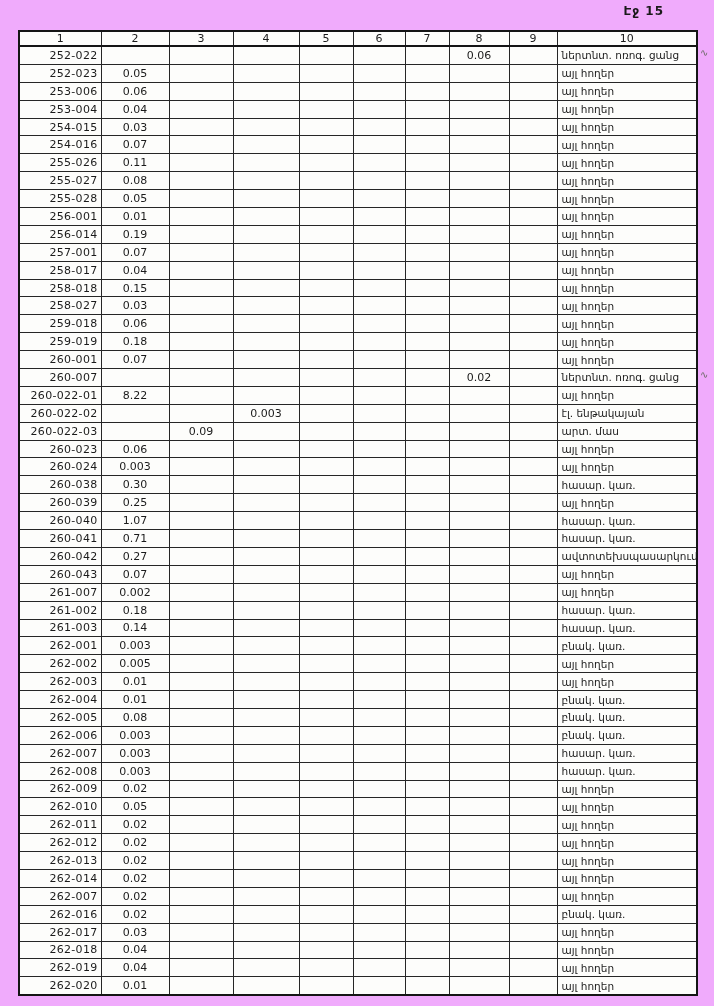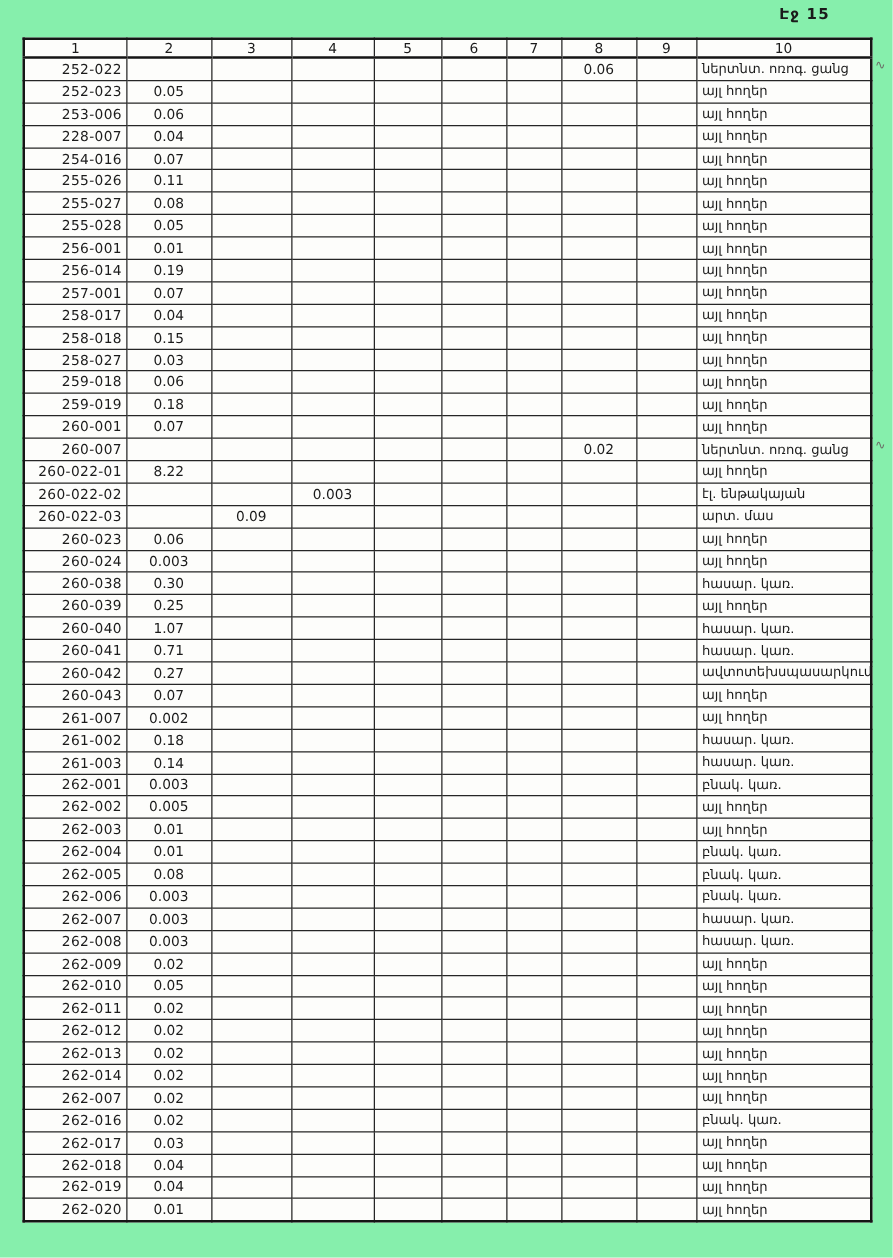--- a/index.html
+++ b/index.html
@@ -11,21 +11,21 @@
     height: 1006px;
     background: #f2f2ee;
     font-family: "DejaVu Sans", sans-serif;
     color: #161616;
     position: relative;
     overflow: hidden;
   }
   .page {
     position: absolute;
     inset: 0;
-    background: #86efac;
+    background: #f0abfc;
   }
   .page-label {
     position: absolute;
     top: 4px;
     right: 50px;
     font-size: 12px;
     font-weight: bold;
     letter-spacing: 1px;
     color: #1a1a1a;
   }
@@ -151,22 +151,34 @@
           <td></td>
           <td></td>
           <td></td>
           <td></td>
           <td></td>
           <td></td>
           <td></td>
           <td>այլ հողեր</td>
         </tr>
         <tr>
-          <td>228-007</td>
+          <td>253-004</td>
           <td>0.04</td>
+          <td></td>
+          <td></td>
+          <td></td>
+          <td></td>
+          <td></td>
+          <td></td>
+          <td></td>
+          <td>այլ հողեր</td>
+        </tr>
+        <tr>
+          <td>254-015</td>
+          <td>0.03</td>
           <td></td>
           <td></td>
           <td></td>
           <td></td>
           <td></td>
           <td></td>
           <td></td>
           <td>այլ հողեր</td>
         </tr>
         <tr>

